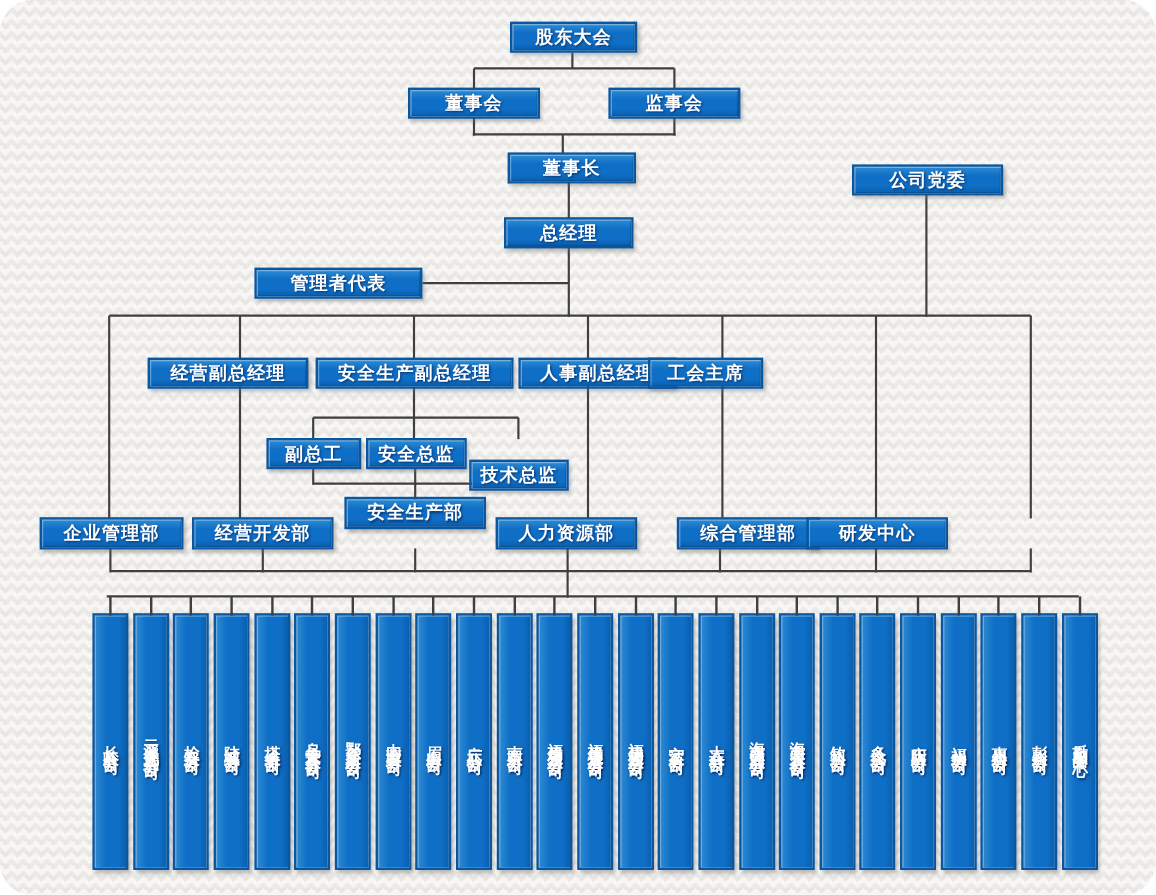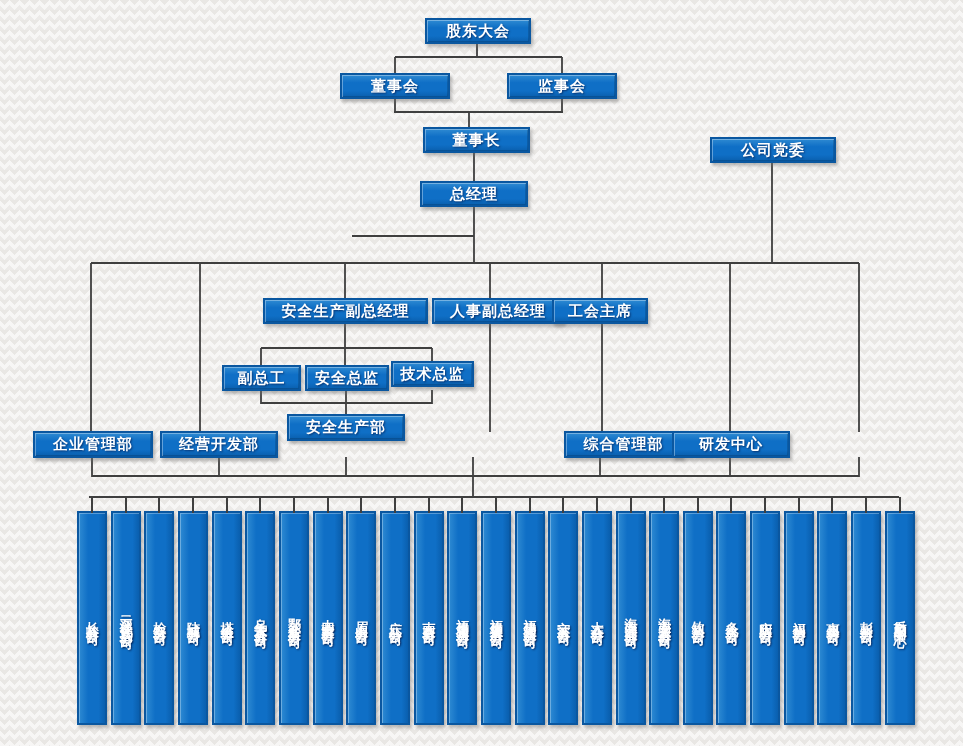--- a/index.html
+++ b/index.html
@@ -10,20 +10,21 @@
   .canvas{
     position:relative;width:963px;height:746px;
     background-color:#f7f6f5;
     background-image:
       linear-gradient(135deg, #e9e7e4 25%, transparent 25%),
       linear-gradient(225deg, #e9e7e4 25%, transparent 25%),
       linear-gradient(315deg, #eceae8 25%, transparent 25%),
       linear-gradient(45deg,  #eceae8 25%, transparent 25%);
     background-position:-5px 0,-5px 0,0 0,0 0;
     background-size:10px 10px;
+    border-radius:27px;
   }
   .connectors{position:absolute;left:0;top:0;width:963px;height:746px;}
   .connectors line{stroke:var(--line,#3f3f3f);stroke-width:1.8;}
   .hbox{
     position:absolute;height:26px;
     display:flex;align-items:center;justify-content:center;
     box-sizing:border-box;
     background:linear-gradient(180deg,var(--fill-hi,#2e8ad2) 0%,var(--fill,#0f6fc6) 35%,var(--fill,#0f6fc6) 72%,var(--fill-lo,#0a5fae) 100%);
     border:2px solid var(--border,#0a57a0);
     box-shadow:inset 1px 1px 0 rgba(255,255,255,.35), inset -1px -1px 0 rgba(0,0,0,.15), 2px 3px 3px rgba(110,110,110,.45);
@@ -100,32 +101,35 @@
     <line x1="473" y1="476" x2="473" y2="498"></line>
     <line x1="89" y1="497" x2="899" y2="497"></line>
   </svg>
 
   <div class="hbox" style="left:425px;top:18px;width:106px">股东大会</div>
   <div class="hbox" style="left:340px;top:73px;width:110px">董事会</div>
   <div class="hbox" style="left:507px;top:73px;width:110px">监事会</div>
   <div class="hbox" style="left:423px;top:127px;width:107px">董事长</div>
   <div class="hbox" style="left:710px;top:137px;width:126px">公司党委</div>
   <div class="hbox" style="left:420px;top:181px;width:108px">总经理</div>
+  <div class="hbox" style="left:212px;top:223px;width:140px">管理者代表</div>
 
+  <div class="hbox" style="left:123px;top:298px;width:134px">经营副总经理</div>
   <div class="hbox" style="left:263px;top:298px;width:165px">安全生产副总经理</div>
   <div class="hbox" style="left:432px;top:298px;width:132px">人事副总经理</div>
-  <div class="hbox" style="left:552px;top:298px;width:96px">工会主席</div>
+  <div class="hbox" style="left:540px;top:298px;width:96px">工会主席</div>
 
   <div class="hbox" style="left:222px;top:365px;width:79px">副总工</div>
   <div class="hbox" style="left:305px;top:365px;width:84px">安全总监</div>
-  <div class="hbox" style="left:391px;top:361px;width:83px">技术总监</div>
+  <div class="hbox" style="left:391px;top:383px;width:83px">技术总监</div>
 
   <div class="hbox dept" style="left:33px;top:431px;width:120px">企业管理部</div>
   <div class="hbox dept" style="left:160px;top:431px;width:118px">经营开发部</div>
   <div class="hbox dept" style="left:287px;top:414px;width:118px">安全生产部</div>
+  <div class="hbox dept" style="left:413px;top:431px;width:118px">人力资源部</div>
   <div class="hbox dept" style="left:564px;top:431px;width:119px">综合管理部</div>
   <div class="hbox dept" style="left:672px;top:431px;width:118px">研发中心</div>
 
   <div class="branches">
       <div class="vbox">长岭分公司</div>
       <div class="vbox">云溪催化剂分公司</div>
       <div class="vbox">检安分公司</div>
       <div class="vbox">陆城分公司</div>
       <div class="vbox">塔维分公司</div>
       <div class="vbox">乌鲁木齐分公司</div>

